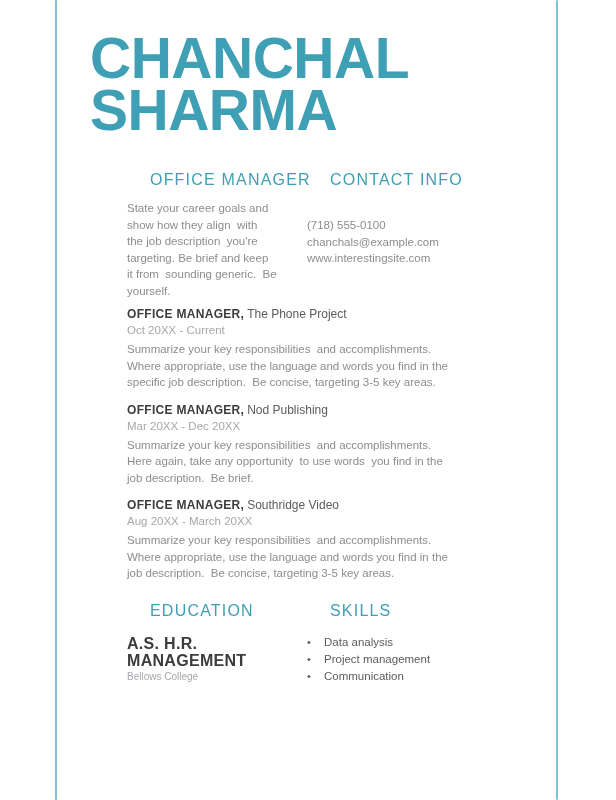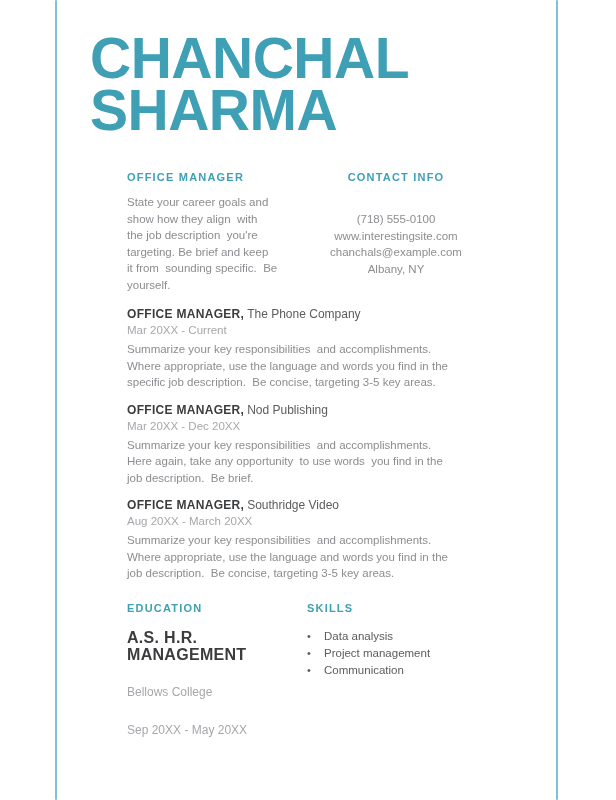--- a/index.html
+++ b/index.html
@@ -24,51 +24,52 @@
 
   .name {
     position: absolute; left: 90px; top: 32px;
     font-size: 57px; font-weight: 800;
     color: #3e9fb5; line-height: 52px;
     letter-spacing: -0.5px;
     white-space: pre-line;
   }
 
   .section-heading {
-    font-size: 11px; font-weight: 700;
+    font-size: 16px; font-weight: 400;
     letter-spacing: 1.2px;
     color: #3e9fb5;
+    margin-left: 23px;
   }
 
   .body-text {
     font-size: 11.5px; color: #8b8d90;
     line-height: 16.5px;
     white-space: pre-wrap;
   }
 
   .summary-col  { position: absolute; left: 127px; top: 171px; width: 185px; }
   .summary-col .body-text { margin-top: 11px; }
 
-  .contact-col  { position: absolute; left: 291px; top: 171px; width: 210px; text-align: center; }
+  .contact-col  { position: absolute; left: 307px; top: 171px; width: 210px; }
   .contact-list { margin-top: 28px; }
   .contact-line { font-size: 11.5px; color: #8b8d90; line-height: 16.5px; }
 
   .experience   { position: absolute; left: 127px; top: 289px; width: 372px; }
   .job          { margin-top: 17px; }
   .job + .job   { margin-top: 11px; }
   .job-title-line { font-size: 12px; line-height: 16px; }
   .job-title    { font-weight: 700; color: #3b3c3e; letter-spacing: 0.3px; }
   .job-company  { color: #5b5c5e; margin-left: 3px; }
   .job-dates    { font-size: 11.5px; color: #a5a7aa; line-height: 16px; }
   .job-desc     { margin-top: 3px; }
 
   .education    { position: absolute; left: 127px; top: 602px; width: 185px; }
   .edu-body     { margin-top: 15px; }
   .edu-degree   { font-size: 16px; font-weight: 700; color: #3b3c3e; letter-spacing: 0.3px; line-height: 17px; }
-  .edu-line     { font-size: 12px; color: #a5a7aa; line-height: 16.5px; margin-top: 21px; }
+  .edu-line     { font-size: 10px; color: #a5a7aa; line-height: 16.5px; }
 
   .skills       { position: absolute; left: 307px; top: 602px; width: 200px; }
   .skills-list  { margin-top: 14px; list-style: none; }
   .skill-item   { font-size: 11.5px; color: #5b5c5e; line-height: 17px; display: flex; }
   .bullet       { color: #5b5c5e; width: 17px; flex: 0 0 17px; font-size: 11px; }
 </style>
 </head>
 <body>
 
 <div class="page">
@@ -78,41 +79,40 @@
 
   <h1 class="name">CHANCHAL
 SHARMA</h1>
 
   <div class="summary-col">
     <div class="section-heading">OFFICE MANAGER</div>
     <p class="body-text">State your career goals and
 show how they align  with
 the job description  you're
 targeting. Be brief and keep
-it from  sounding specific.  Be
+it from  sounding generic.  Be
 yourself.</p>
   </div>
 
   <div class="contact-col">
     <div class="section-heading">CONTACT INFO</div>
     <div class="contact-list">
       <div class="contact-line">(718) 555-0100</div>
+      <div class="contact-line">chanchals@example.com</div>
       <div class="contact-line">www.interestingsite.com</div>
-      <div class="contact-line">chanchals@example.com</div>
-      <div class="contact-line">Albany, NY</div>
     </div>
   </div>
 
   <div class="experience">
 
     <div class="job">
       <div class="job-title-line">
-        <span class="job-title">OFFICE MANAGER,</span><span class="job-company">The Phone Company</span>
+        <span class="job-title">OFFICE MANAGER,</span><span class="job-company">The Phone Project</span>
       </div>
-      <div class="job-dates">Mar 20XX - Current</div>
+      <div class="job-dates">Oct 20XX - Current</div>
       <p class="body-text job-desc">Summarize your key responsibilities  and accomplishments.
 Where appropriate, use the language and words you find in the
 specific job description.  Be concise, targeting 3-5 key areas.</p>
     </div>
 
     <div class="job">
       <div class="job-title-line">
         <span class="job-title">OFFICE MANAGER,</span><span class="job-company">Nod Publishing</span>
       </div>
       <div class="job-dates">Mar 20XX - Dec 20XX</div>
@@ -130,21 +130,20 @@
 Where appropriate, use the language and words you find in the
 job description.  Be concise, targeting 3-5 key areas.</p>
     </div>
   </div>
 
   <div class="education">
     <div class="section-heading">EDUCATION</div>
     <div class="edu-body">
       <div class="edu-degree">A.S. H.R. MANAGEMENT</div>
       <div class="edu-line">Bellows College</div>
-      <div class="edu-line">Sep 20XX - May 20XX</div>
     </div>
   </div>
 
   <div class="skills">
     <div class="section-heading">SKILLS</div>
     <ul class="skills-list">
       <li class="skill-item">
         <span class="bullet">•</span>
         <span>Data analysis</span>
       </li>

